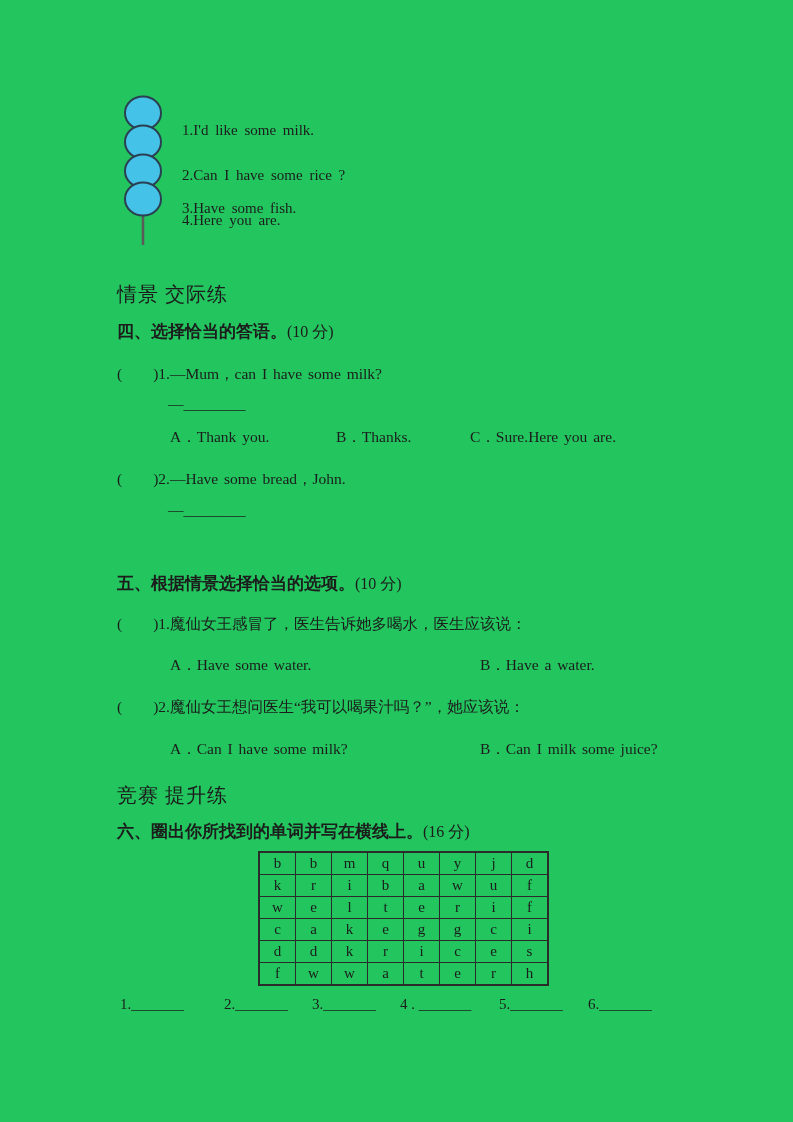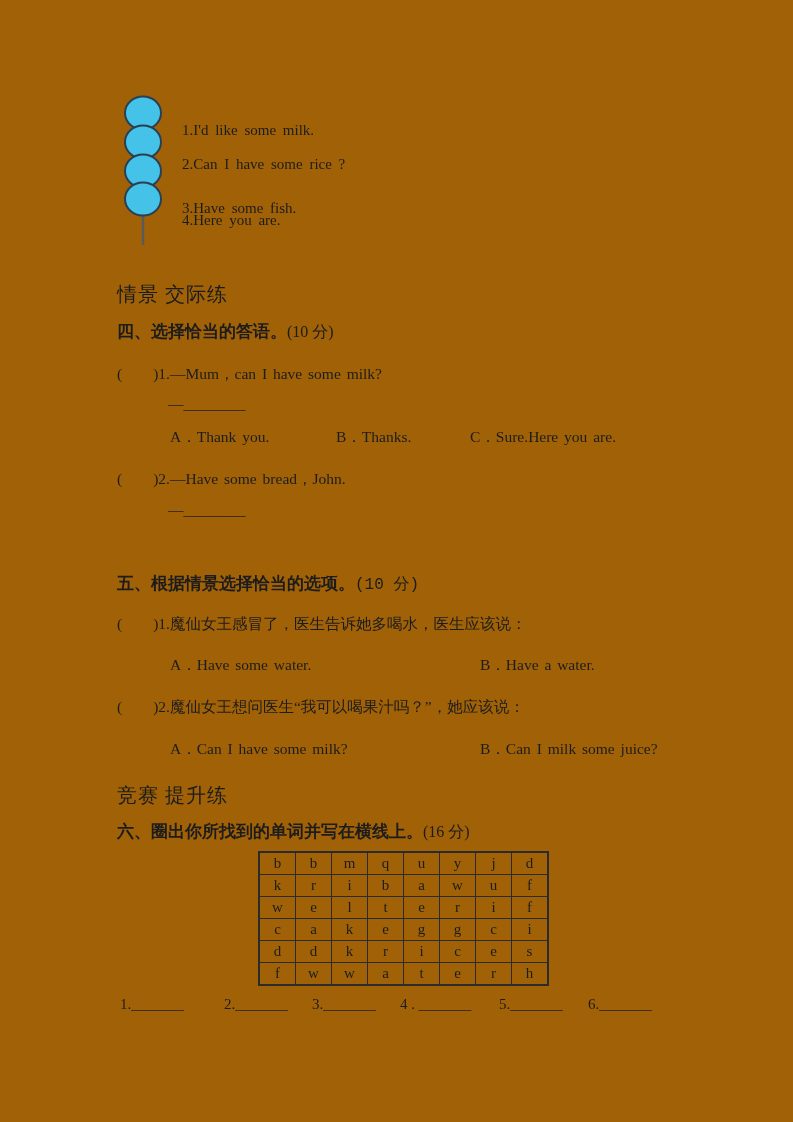--- a/index.html
+++ b/index.html
@@ -1,19 +1,19 @@
 <!DOCTYPE html>
 <html><head>
 <meta charset="utf-8">
 <style>
   html,body{margin:0;padding:0;background:#ffffff;}
   .page{
     position:relative;
     width:793px;height:1122px;
-    background:#a16207;
+    background:#22c55e;
     color:#1c1c1c;
     font-family:"Liberation Serif",serif;
     overflow:hidden;
   }
   .abs{position:absolute;}
   .pic-line{font-size:15px;word-spacing:3px;white-space:pre;}
   .ctx{font-size:20px;letter-spacing:1px;}
   .hdr{font-size:17px;font-weight:bold;white-space:pre;}
   .hdr .pts{font-weight:normal;font-size:16px;}
   .q{font-size:15.5px;white-space:pre;word-spacing:2px;}
@@ -41,40 +41,40 @@
 
   <svg class="abs" style="left:123px;top:95px;" width="42" height="155" viewBox="0 0 42 155">
     <line x1="20" y1="105" x2="20" y2="150" stroke="#5a5a5a" stroke-width="2.5"></line>
     <ellipse cx="20" cy="18" rx="18" ry="16.5" stroke-width="2" fill="#45c2e8" stroke="#2b3f52"></ellipse>
     <ellipse cx="20" cy="47" rx="18" ry="16.5" stroke-width="2" fill="#45c2e8" stroke="#2b3f52"></ellipse>
     <ellipse cx="20" cy="76" rx="18" ry="16.5" stroke-width="2" fill="#45c2e8" stroke="#2b3f52"></ellipse>
     <ellipse cx="20" cy="104" rx="18" ry="16.5" stroke-width="2" fill="#45c2e8" stroke="#2b3f52"></ellipse>
   </svg>
 
   <div class="abs pic-line" style="left:182px;top:122px;">1.I'd like some milk.</div>
-  <div class="abs pic-line" style="left:182px;top:156px;">2.Can I have some rice ?</div>
+  <div class="abs pic-line" style="left:182px;top:167px;">2.Can I have some rice ?</div>
   <div class="abs pic-line" style="left:182px;top:200px;">3.Have some fish.</div>
   <div class="abs pic-line" style="left:182px;top:212px;">4.Here you are.</div>
 
   <div class="abs ctx" style="left:117px;top:281px;">情景 交际练</div>
 
   <div class="abs hdr" style="left:117px;top:320px;"><span>四、选择恰当的答语。</span><span class="pts">(10 分)</span></div>
 
   <div class="abs q" style="left:117px;top:364px;">(　　)1.—Mum，can I have some milk?</div>
   <div class="abs blankline" style="left:168px;top:395px;">—________</div>
   <div class="abs optrow" style="top:427px;">
     <span class="opt" style="left:170px;">A．Thank you.</span>
     <span class="opt" style="left:336px;">B．Thanks.</span>
     <span class="opt" style="left:470px;">C．Sure.Here you are.</span>
   </div>
 
   <div class="abs q" style="left:117px;top:469px;">(　　)2.—Have some bread，John.</div>
   <div class="abs blankline" style="left:168px;top:501px;">—________</div>
 
-  <div class="abs hdr" style="left:117px;top:572px;font-family:Liberation Mono, monospace;"><span>五、根据情景选择恰当的选项。</span><span class="pts">(10 分)</span></div>
+  <div class="abs hdr" style="left:117px;top:572px;"><span>五、根据情景选择恰当的选项。</span><span class="pts">(10 分)</span></div>
 
   <div class="abs q" style="left:117px;top:614px;">(　　)1.魔仙女王感冒了，医生告诉她多喝水，医生应该说：</div>
   <div class="abs optrow" style="top:655px;">
     <span class="opt" style="left:170px;">A．Have some water.</span>
     <span class="opt" style="left:480px;">B．Have a water.</span>
   </div>
 
   <div class="abs q" style="left:117px;top:697px;">(　　)2.魔仙女王想问医生“我可以喝果汁吗？”，她应该说：</div>
   <div class="abs optrow" style="top:739px;">
     <span class="opt" style="left:170px;">A．Can I have some milk?</span>

